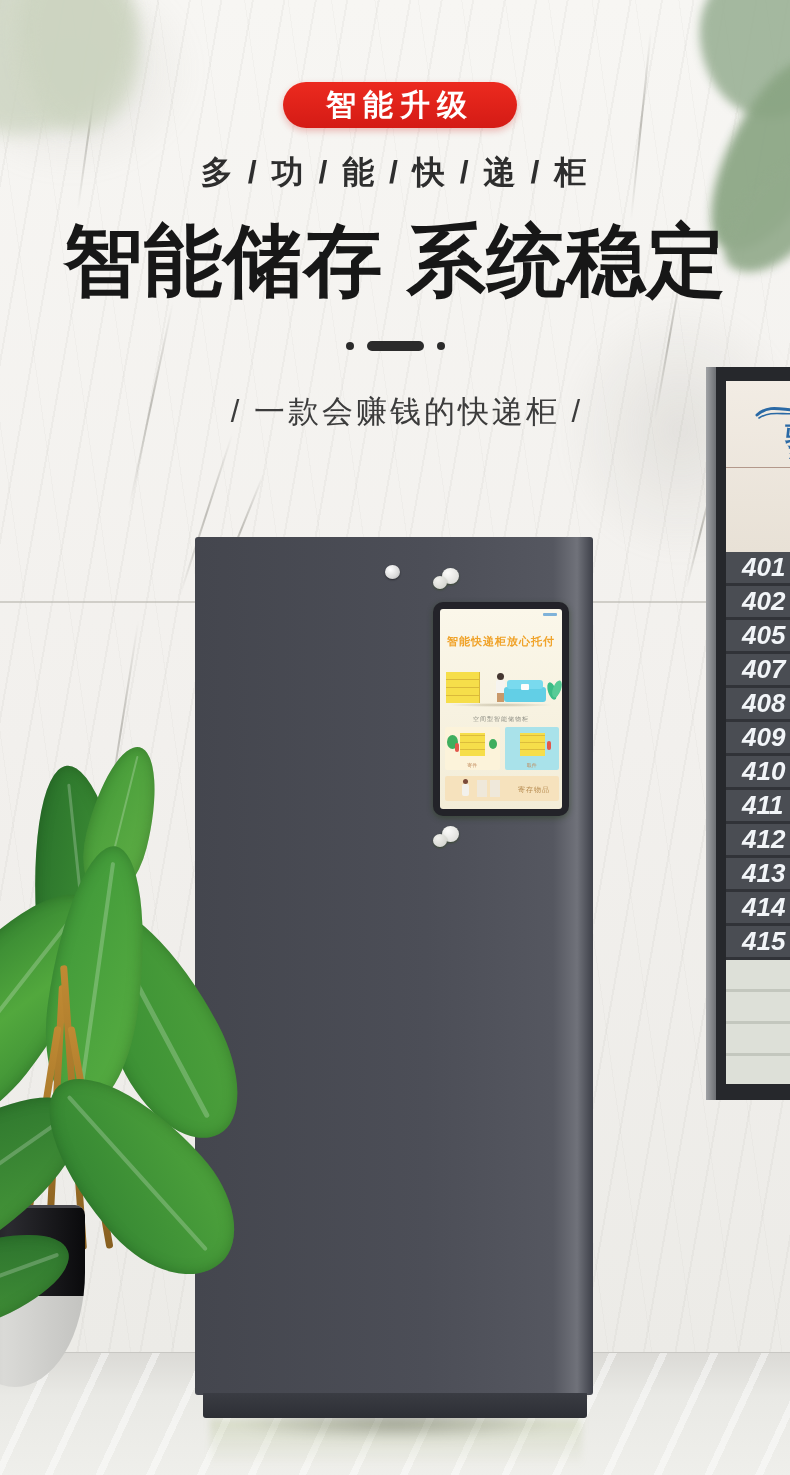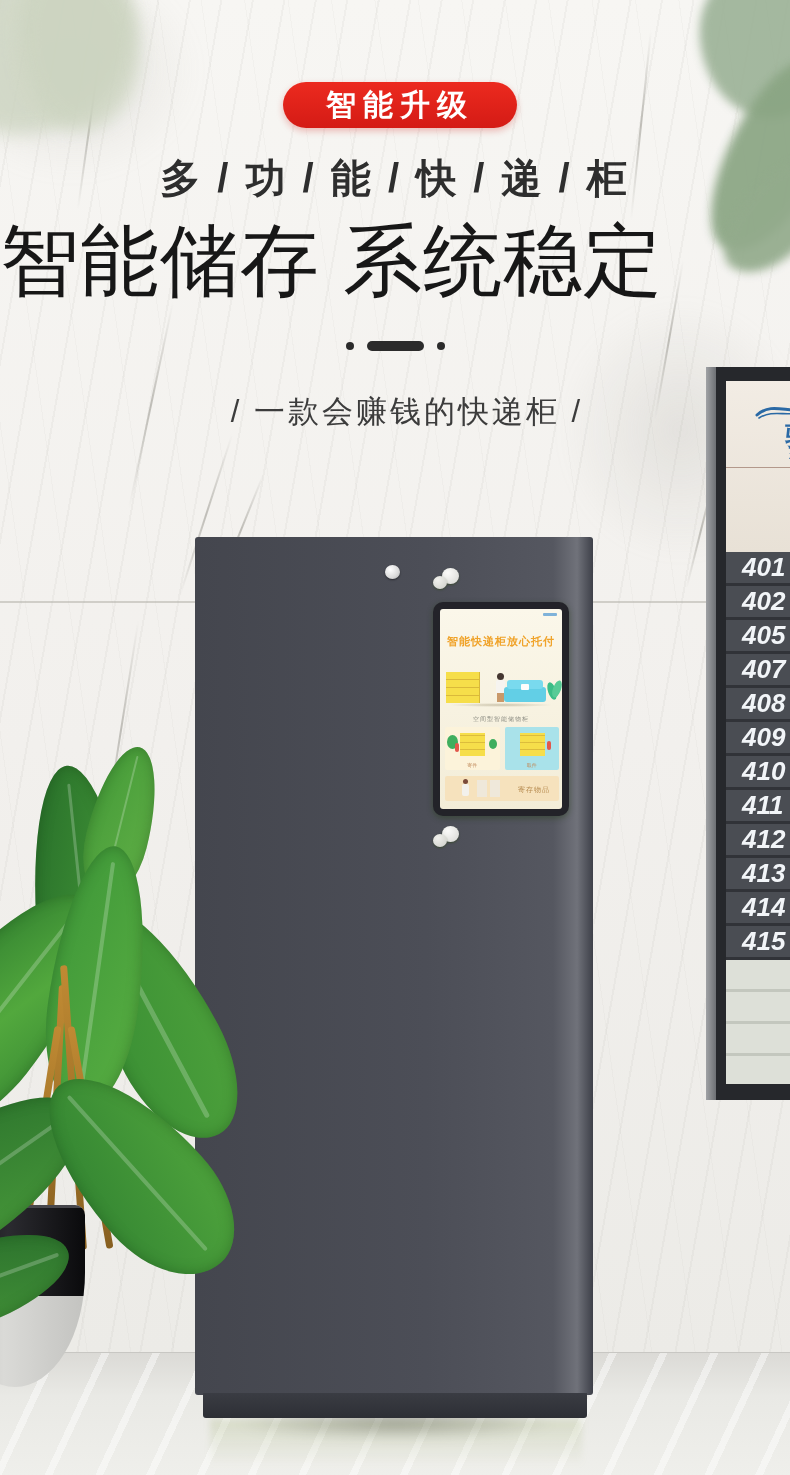--- a/index.html
+++ b/index.html
@@ -24,23 +24,23 @@
   .fol-tl{filter:blur(9px);background:#ccd4c0;opacity:.8;}
   .fol-tr{filter:blur(5px);opacity:.92;}
 
   
   .promo{position:absolute;left:0;top:0;width:790px;z-index:5;}
   .badge{position:absolute;left:283px;top:82px;width:234px;height:46px;border-radius:23px;
         background:linear-gradient(180deg,#ec2a1f,#d41b15);color:#fff;font-size:30px;font-weight:bold;
         display:flex;align-items:center;justify-content:center;letter-spacing:7px;
         box-shadow:0 3px 7px rgba(205,25,18,.28);}
   .tagline{position:absolute;left:0;top:151px;width:790px;text-align:center;
-        font-size:40px;color:#2e2e2e;font-weight:bold;letter-spacing:3px;}
-  .headline{position:absolute;left:0;top:209px;width:790px;
-        font-size:79px;font-weight:normal;color:#171717;letter-spacing:1px;}
+        font-size:32px;color:#2e2e2e;font-weight:bold;letter-spacing:3px;}
+  .headline{position:absolute;left:0;top:209px;width:790px;text-align:center;
+        font-size:79px;font-weight:bold;color:#171717;letter-spacing:1px;}
   .divider{position:absolute;left:0;top:341px;width:790px;display:flex;justify-content:center;align-items:center;gap:13px;}
   .divider .dot{width:8px;height:8px;border-radius:50%;background:#2b2b2b;}
   .divider .bar{width:57px;height:10px;border-radius:5px;background:#2b2b2b;}
   .subtitle{position:absolute;left:12px;top:391px;width:790px;text-align:center;
         font-size:31px;color:#3c3c3c;letter-spacing:3px;}
 
   
   .sign{position:absolute;left:706px;top:367px;width:130px;height:733px;z-index:1;display:flex;}
   .sign-side{width:10px;background:linear-gradient(90deg,#a0a2a5,#6d7074);}
   .sign-frame{flex:1;background:#26282c;padding:14px 0 16px 10px;box-sizing:border-box;}

